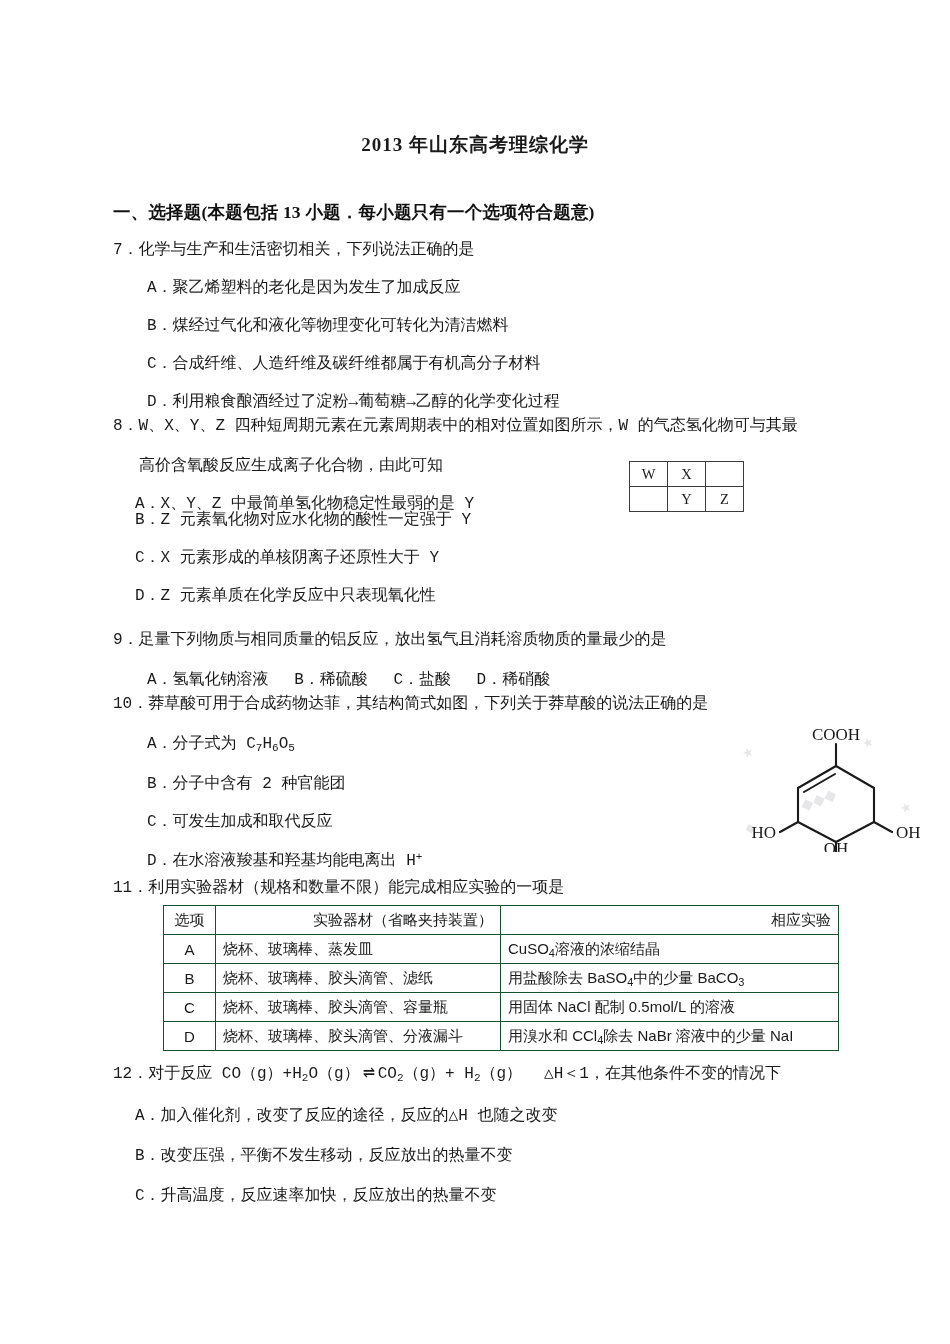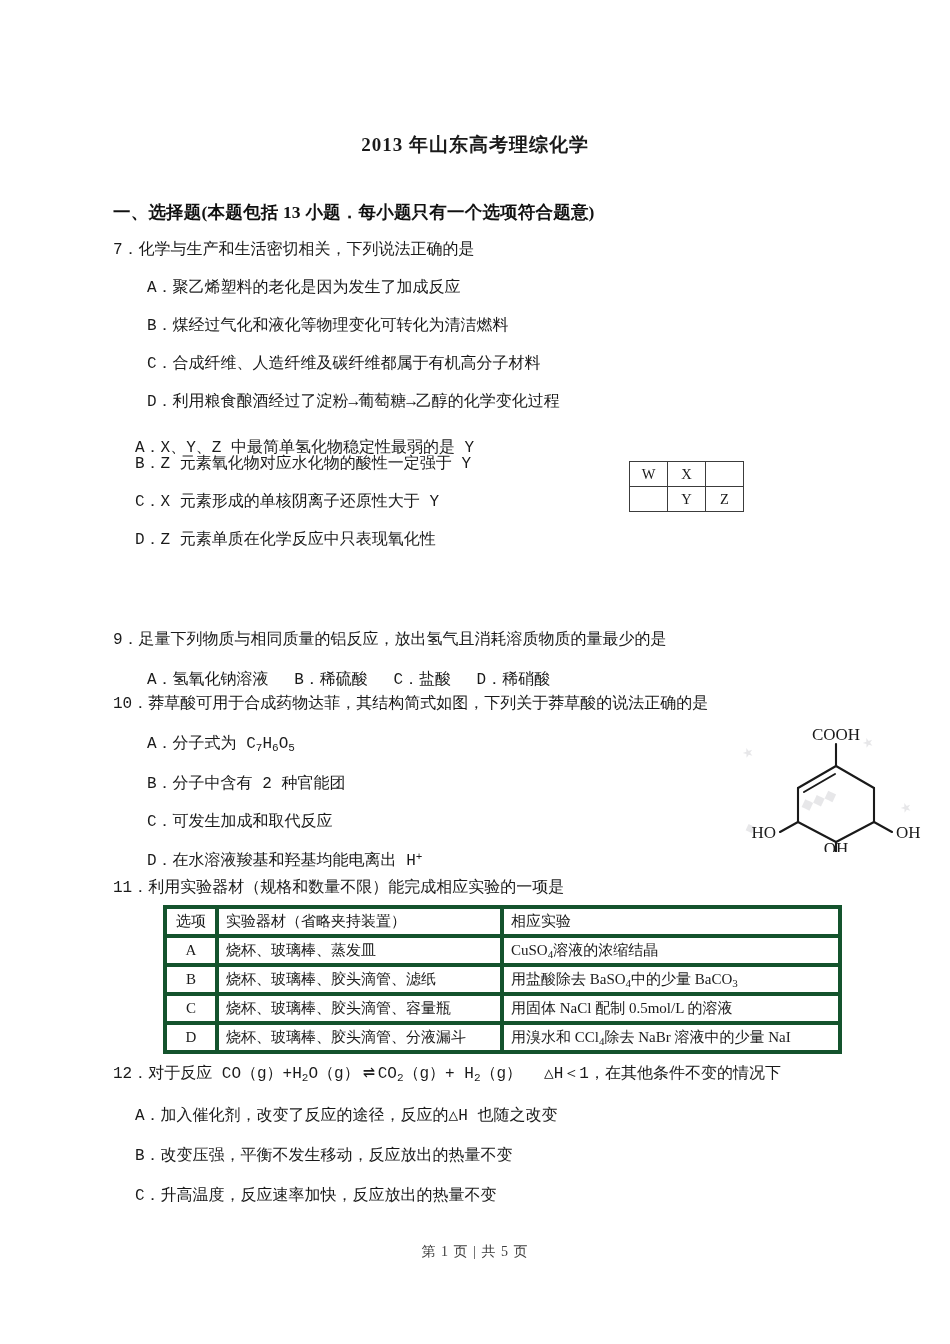--- a/index.html
+++ b/index.html
@@ -105,35 +105,35 @@
   
   .exp-table {
     position: absolute;
     left: 163px;
     top: 905px;
     width: 675px;
     border-collapse: collapse;
     table-layout: fixed;
   }
   .exp-table td, .exp-table th {
-    border: 4px solid #14532d;
+    border: 1px solid #14532d;
     font-size: 15px;
-    font-family: Liberation Serif, serif;
+    font-family: Liberation Sans, sans-serif;
     color: #1a1a1a;
     height: 29px;
     padding: 0 7px;
     font-weight: normal;
     white-space: nowrap;
   }
   .exp-table .c-opt { width: 52px; text-align: center; }
   .exp-table .c-equip { width: 285px; text-align: left; }
   .exp-table .c-exp { width: 338px; text-align: left; }
   .exp-table thead td { text-align: center; }
   .exp-table thead .c-equip,
-  .exp-table thead .c-exp { text-align: left; }
+  .exp-table thead .c-exp { text-align: right; }
 
   
   .footer {
     position: absolute;
     top: 1243px;
     left: 0;
     width: 950px;
     text-align: center;
     font-size: 14px;
     color: #3d3d3d;
@@ -153,20 +153,24 @@
     <div class="qline qstem">
       <span>7．</span><span>化学与生产和生活密切相关，下列说法正确的是</span>
     </div>
     <div class="qline opt indent-a" style="margin-top:22px;">A．聚乙烯塑料的老化是因为发生了加成反应</div>
     <div class="qline opt indent-a" style="margin-top:22px;">B．煤经过气化和液化等物理变化可转化为清洁燃料</div>
     <div class="qline opt indent-a" style="margin-top:22px;">C．合成纤维、人造纤维及碳纤维都属于有机高分子材料</div>
     <div class="qline opt indent-a" style="margin-top:22px;">D．利用粮食酿酒经过了淀粉→葡萄糖→乙醇的化学变化过程</div>
   </div>
 
   <div class="qblock" style="top:418px;">
+    <div class="qline qstem">
+      <span>8．</span><span>W、X、Y、Z 四种短周期元素在元素周期表中的相对位置如图所示，W 的气态氢化物可与其最</span>
+    </div>
+    <div class="qline indent-c" style="margin-top:24px;">高价含氧酸反应生成离子化合物，由此可知</div>
     <div class="qline opt indent-b" style="margin-top:22px;">A．X、Y、Z 中最简单氢化物稳定性最弱的是 Y</div>
     <div class="qline opt indent-b" style="">B．Z 元素氧化物对应水化物的酸性一定强于 Y</div>
     <div class="qline opt indent-b" style="margin-top:22px;">C．X 元素形成的单核阴离子还原性大于 Y</div>
     <div class="qline opt indent-b" style="margin-top:22px;">D．Z 元素单质在化学反应中只表现氧化性</div>
   </div>
 
   <table class="wxyz-grid">
     <tbody>
       <tr>
         <td>W</td>
@@ -274,15 +278,14 @@
 
   <div class="qblock" style="top:1063px;">
     <div class="qline qstem">
       <span>12．</span><span>对于反应 CO（g）+H<sub>2</sub>O（g）</span><span style="font-size:20px; padding:0 3px;">⇌</span><span>CO<sub>2</sub>（g）+ H<sub>2</sub>（g）</span><span style="padding-left:22px;">△H＜1，在其他条件不变的情况下</span>
     </div>
     <div class="qline opt indent-b" style="margin-top:24px;">A．加入催化剂，改变了反应的途径，反应的△H 也随之改变</div>
     <div class="qline opt indent-b" style="margin-top:24px;">B．改变压强，平衡不发生移动，反应放出的热量不变</div>
     <div class="qline opt indent-b" style="margin-top:24px;">C．升高温度，反应速率加快，反应放出的热量不变</div>
   </div>
 
-  <div class="footer">第 1 页 | 共 5 页</div>
 
 </div>
 
 </body></html>

